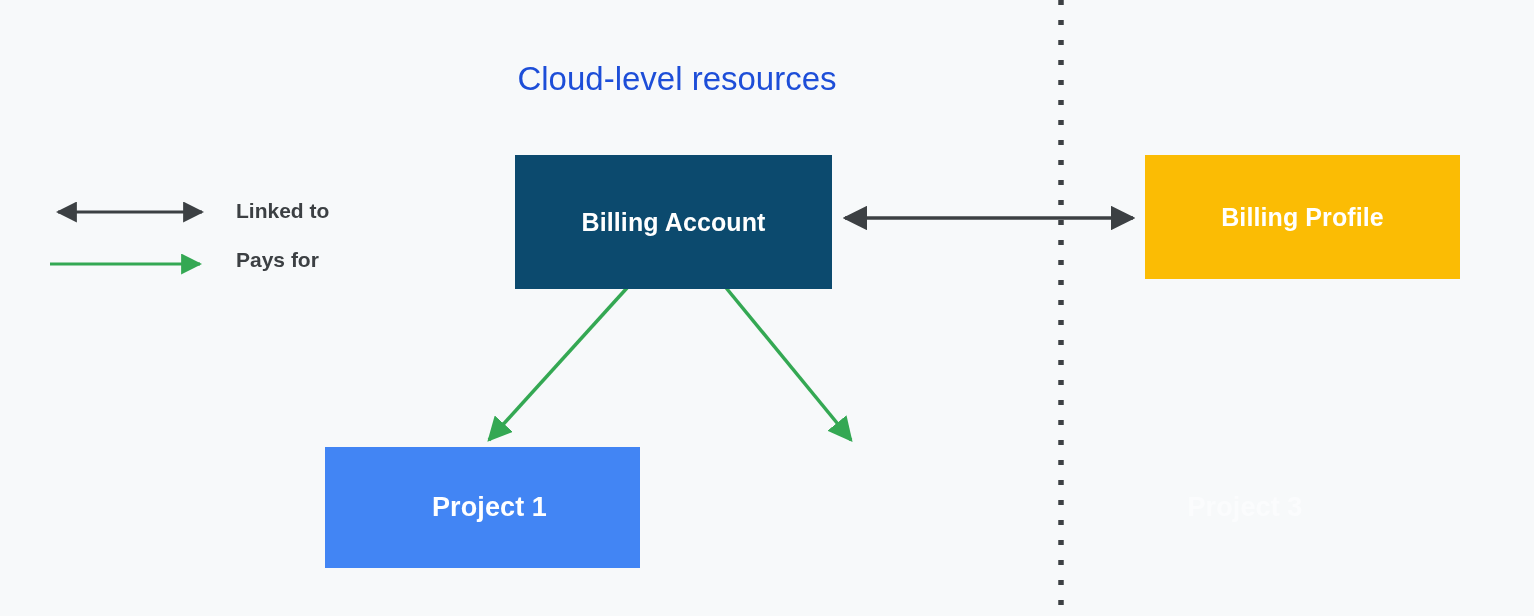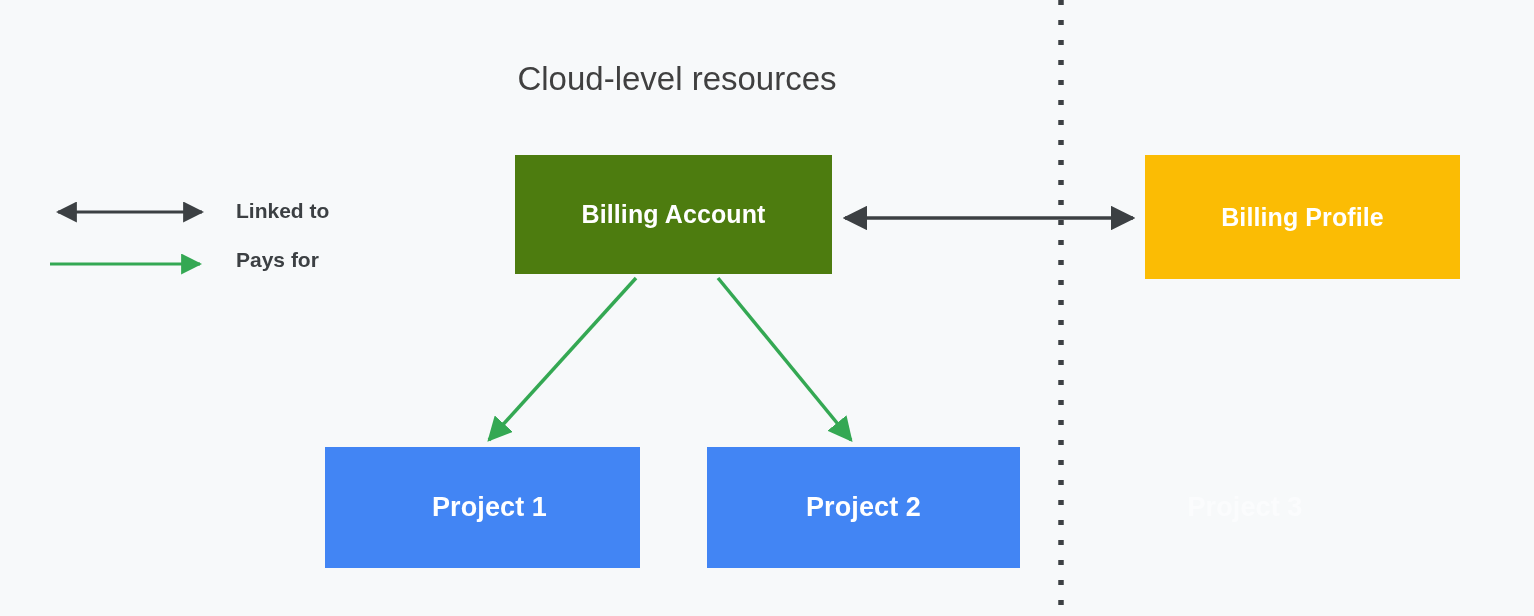--- a/index.html
+++ b/index.html
@@ -37,35 +37,35 @@
   .node-label {
     font-weight: bold;
     color: #ffffff;
     letter-spacing: 0.1px;
     white-space: nowrap;
   }
   .col-header {
     position: absolute;
     font-size: 33px;
     font-weight: normal;
-    color: #404040;
+    color: #1d4ed8;
     white-space: nowrap;
     text-align: center;
   }
   .legend-label {
     position: absolute;
     font-size: 21px;
     font-weight: bold;
     color: #3c4043;
     white-space: nowrap;
   }
   
   #node-billing-account {
-    left: 515px; top: 155px; width: 317px; height: 119px;
-    background: #4d7c0f;
+    left: 515px; top: 155px; width: 317px; height: 134px;
+    background: #0c4a6e;
   }
   #node-billing-account .node-label { font-size: 25px; }
   #node-payments-profile {
     left: 1145px; top: 155px; width: 315px; height: 124px;
     background: #fbbc04;
   }
   #node-payments-profile .node-label { font-size: 25px; }
   #node-project-1 {
     left: 325px; top: 447px; width: 315px; height: 121px;
     background: #4285f4;
@@ -134,21 +134,18 @@
   </div>
 
   <div class="node-box" id="node-payments-profile">
     <span class="node-label">Billing Profile</span>
   </div>
 
   <div class="node-box" id="node-project-1">
     <span class="node-label">Project 1</span>
   </div>
 
-  <div class="node-box" id="node-project-2">
-    <span class="node-label">Project 2</span>
-  </div>
 
   <div class="node-box" id="node-project-3">
     <span class="node-label">Project 3</span>
   </div>
 
 </div>
 
 </body></html>

